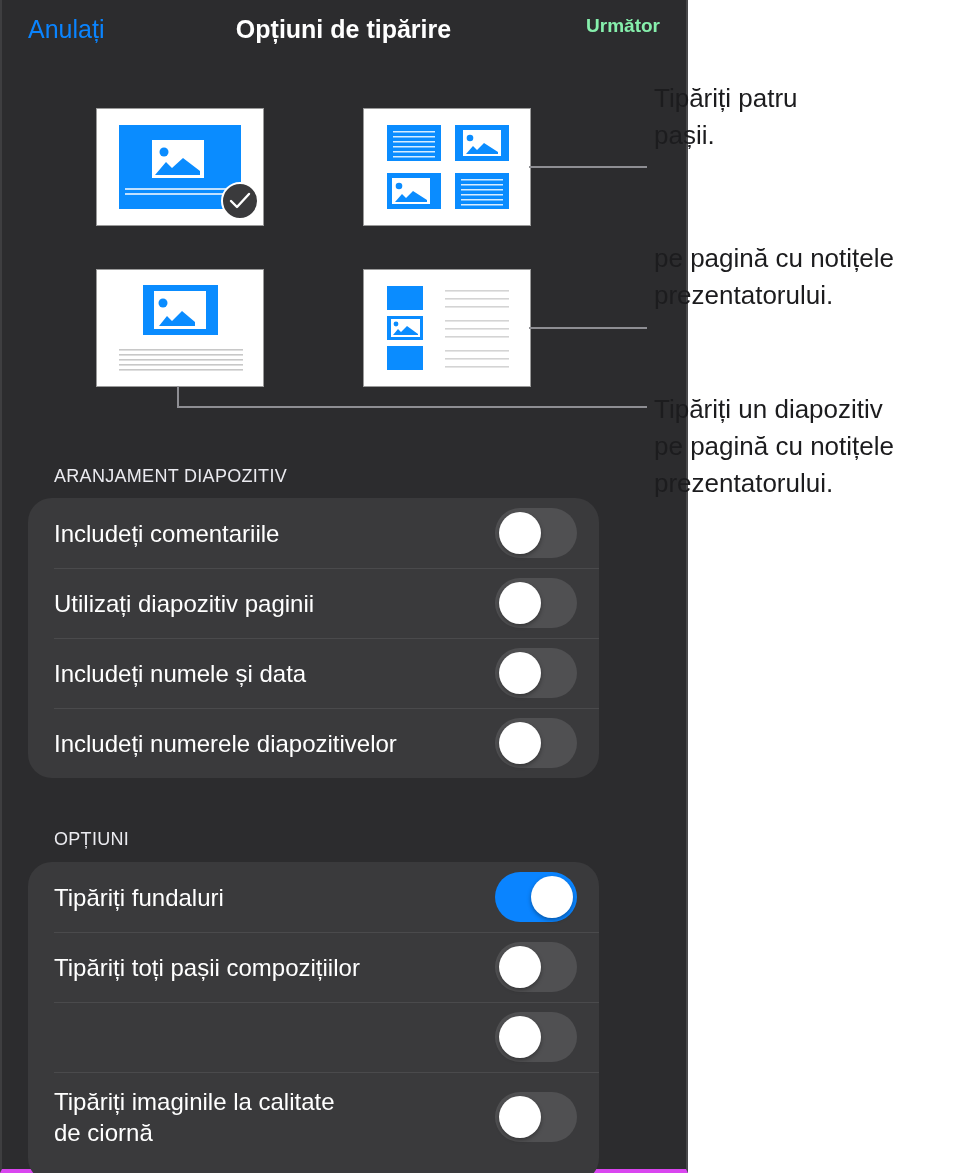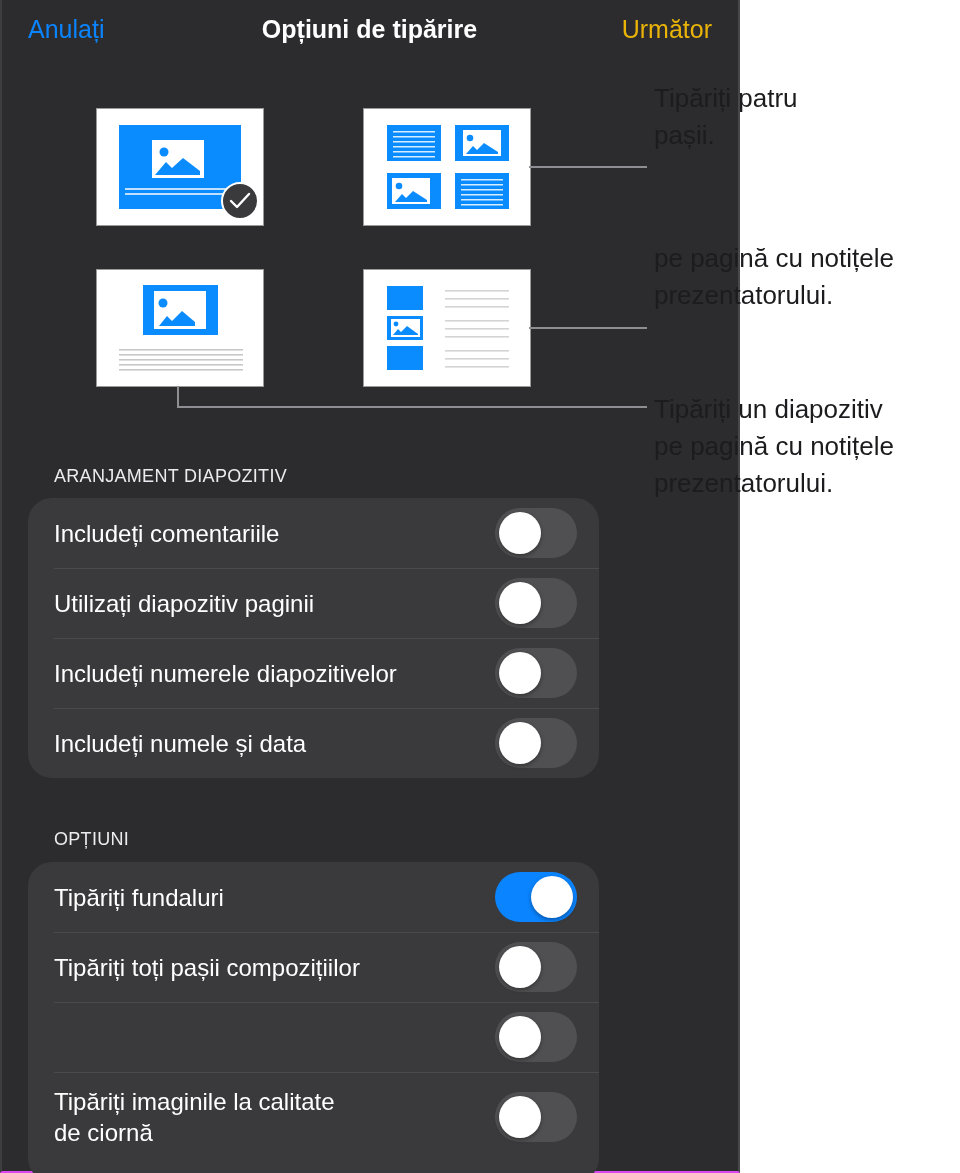--- a/index.html
+++ b/index.html
@@ -1,31 +1,31 @@
 <!DOCTYPE html>
 <html><head>
   <meta charset="utf-8">
   <style>
     * { box-sizing: border-box; margin: 0; padding: 0; }
     html, body { width: 960px; height: 1173px; background: #ffffff; overflow: hidden; }
     body { position: relative; font-family: "Liberation Sans", "DejaVu Sans", sans-serif; }
 
     .panel {
-      position: absolute; left: 0; top: 0; width: 740px; height: 1173px;
+      position: absolute; left: 0; top: 0; width: 688px; height: 1173px;
       background: #2c2c2e;
       border-left: 2px solid #3e3e40;
       border-right: 2px solid #48484a;
-      border-bottom: 2px solid #d946ef;
+      border-bottom: 4px solid #d946ef;
     }
 
     
     .navbar { position: absolute; left: 0; top: 0; width: 100%; height: 64px; }
     .nav-cancel { position: absolute; left: 26px; top: 15px; font-size: 25px; color: #0a84ff; cursor: pointer; }
     .nav-title { position: absolute; left: 0; right: 1px; top: 15px; text-align: center; font-size: 25px; font-weight: bold; color: #ffffff; }
-    .nav-next { position: absolute; right: 26px; top: 15px; font-size: 25px; font-weight: normal; color: #eab308; cursor: pointer; }
+    .nav-next { position: absolute; right: 26px; top: 15px; font-size: 19px; font-weight: bold; color: #86efac; cursor: pointer; }
 
     
     .thumb {
       position: absolute; width: 168px; height: 118px; background: #ffffff;
       border: 1px solid #9a9a9a; cursor: pointer;
     }
     .thumb svg { position: absolute; left: 0; top: 0; }
     #thumb-1 { left: 94px; top: 108px; }
     #thumb-4 { left: 361px; top: 108px; }
     #thumb-1n { left: 94px; top: 269px; }
@@ -170,27 +170,27 @@
           <div class="knob"></div>
         </div>
     </div>
     <div class="row">
       <span class="row-label">Utilizați diapozitiv paginii</span>
       <div class="toggle">
           <div class="knob"></div>
         </div>
     </div>
     <div class="row">
+      <span class="row-label">Includeți numele și data</span>
+      <div class="toggle">
+          <div class="knob"></div>
+        </div>
+    </div>
+    <div class="row">
       <span class="row-label">Includeți numerele diapozitivelor</span>
-      <div class="toggle">
-          <div class="knob"></div>
-        </div>
-    </div>
-    <div class="row">
-      <span class="row-label">Includeți numele și data</span>
       <div class="toggle">
           <div class="knob"></div>
         </div>
     </div>
   </div>
 
   <div class="section-header" style="top:829px;">OPȚIUNI</div>
   <div class="group" style="top:862px; height:320px;">
     <div class="row">
       <span class="row-label">Tipăriți fundaluri</span>

